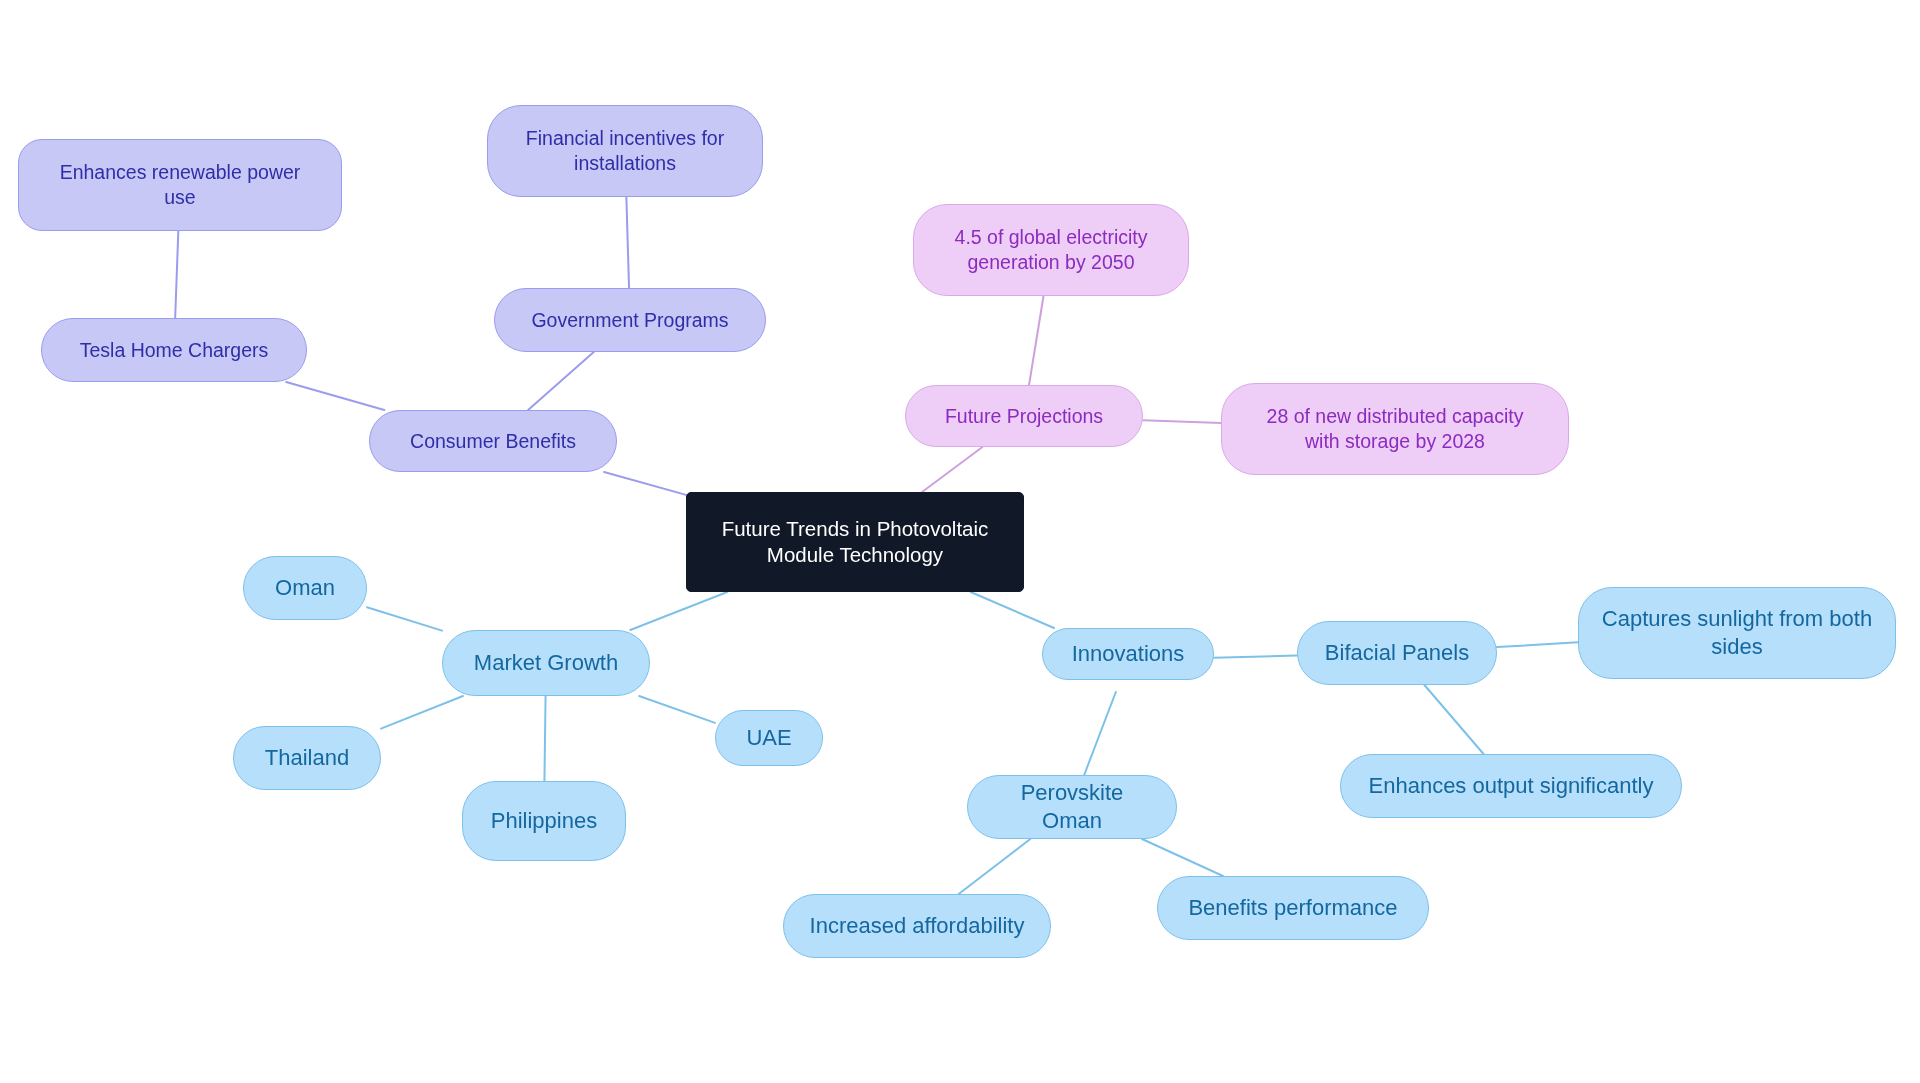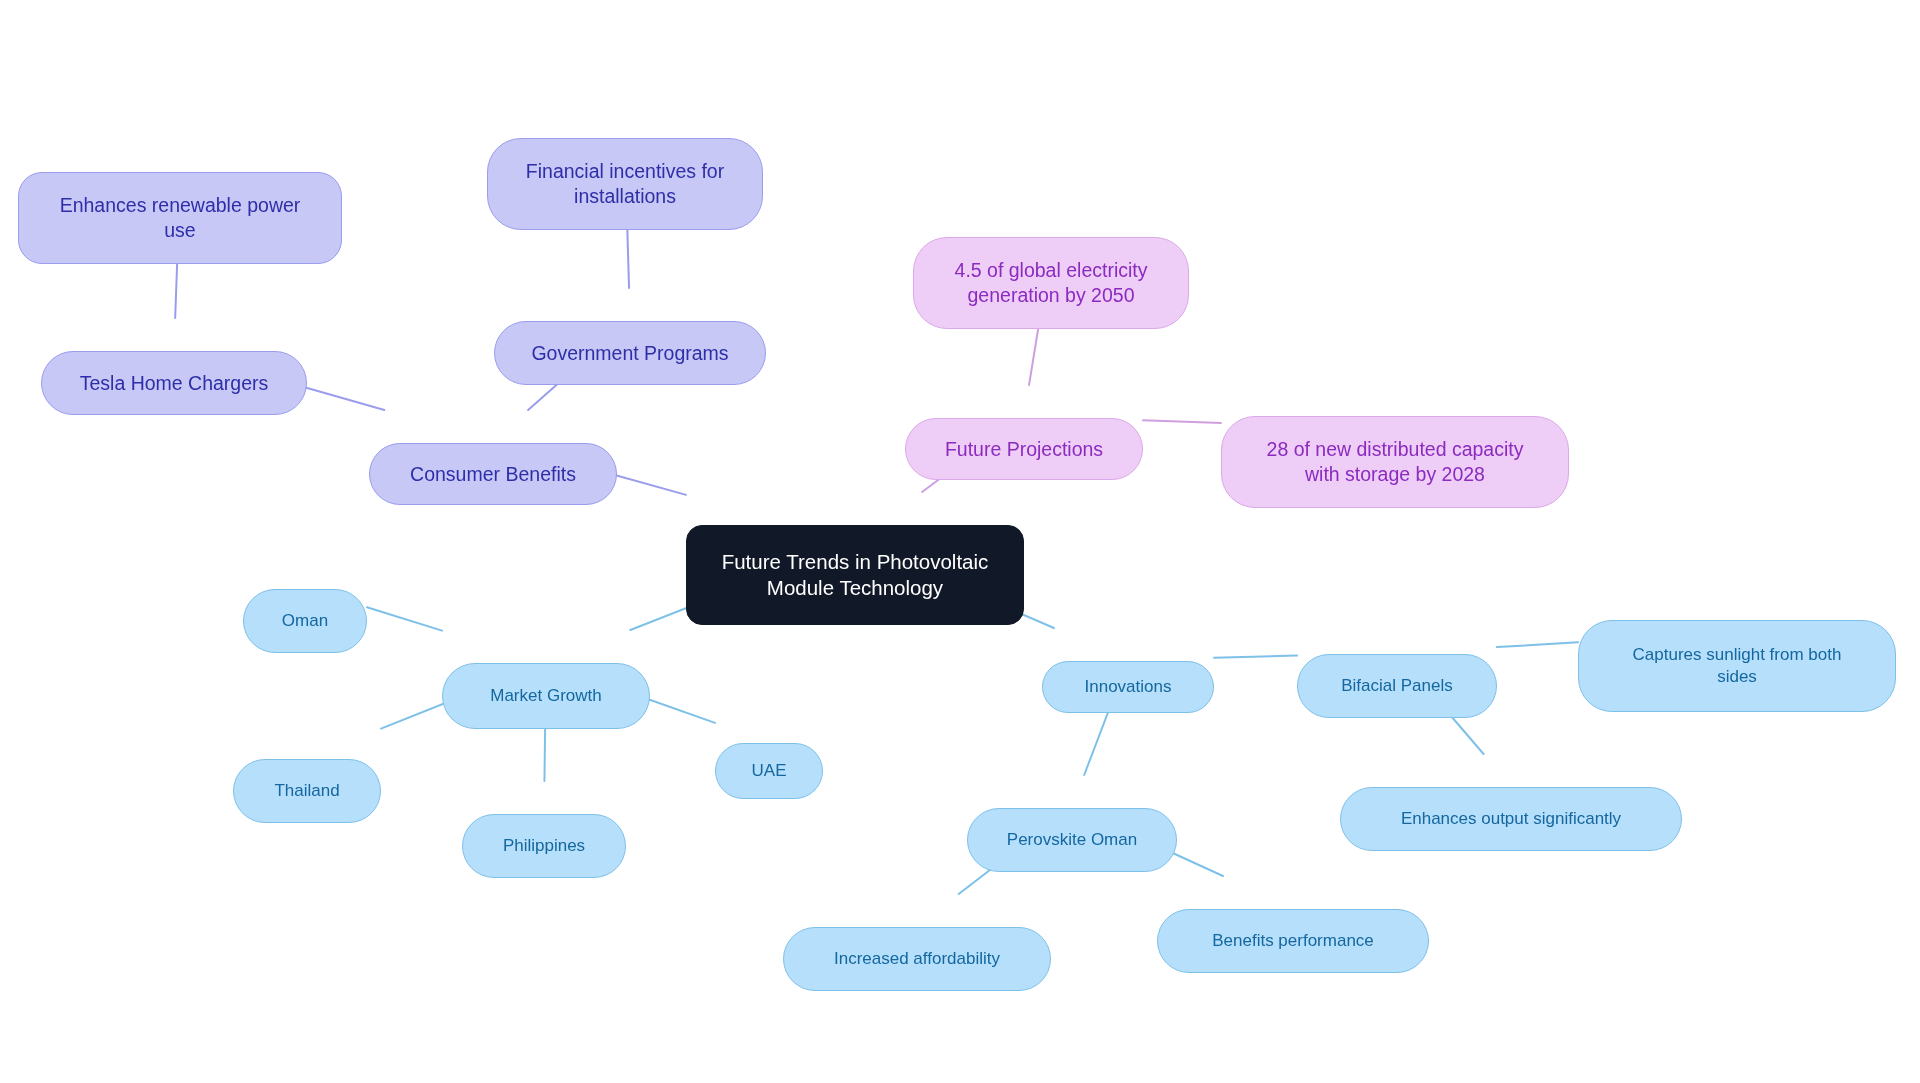--- a/index.html
+++ b/index.html
@@ -29,46 +29,45 @@
     display: flex;
     align-items: center;
     justify-content: center;
     text-align: center;
     border-radius: 34px;
     border-style: solid;
     border-width: 1.6px;
     line-height: 1.28;
     padding: 4px 20px;
     white-space: pre-line;
-    margin-top: 33px;
   }
   .node.root {
     background: #111827;
     border-color: #111827;
     color: #ffffff;
-    border-radius: 16px;
+    border-radius: 5px;
     font-size: 20.5px;
   }
   .node.purple {
     background: #c7c8f6;
     border-color: #9a9cee;
     color: #2e2ea8;
     font-size: 19.5px;
   }
   .node.pink {
     background: #eecdf6;
     border-color: #dba9ea;
     color: #8b2bbf;
     font-size: 19.5px;
   }
   .node.blue {
     background: #b6dffb;
     border-color: #7ec1e8;
     color: #14679f;
-    font-size: 17px;
+    font-size: 22px;
   }
 </style>
 </head>
 <body>
 
 <div id="canvas">
   <svg id="edges">
       <line x1="686" y1="494.84806629834253" x2="604.1089108910891" y2="472" stroke="#9a9cee" stroke-width="2" stroke-linecap="round"></line>
       <line x1="384.3296703296703" y1="410" x2="286.1758241758242" y2="382" stroke="#9a9cee" stroke-width="2" stroke-linecap="round"></line>
       <line x1="175.16363636363636" y1="318" x2="178.3272727272727" y2="231" stroke="#9a9cee" stroke-width="2" stroke-linecap="round"></line>
@@ -101,21 +100,21 @@
       <div class="node purple" style="left: 487px; top: 105px; width: 276px; height: 92px;">Financial incentives for
 installations</div>
       <div class="node pink" style="left: 905px; top: 385px; width: 238px; height: 62px;">Future Projections</div>
       <div class="node pink" style="left: 913px; top: 204px; width: 276px; height: 92px;">4.5 of global electricity
 generation by 2050</div>
       <div class="node pink" style="left: 1221px; top: 383px; width: 348px; height: 92px;">28 of new distributed capacity
 with storage by 2028</div>
       <div class="node blue" style="left: 442px; top: 630px; width: 208px; height: 66px;">Market Growth</div>
       <div class="node blue" style="left: 243px; top: 556px; width: 124px; height: 64px;">Oman</div>
       <div class="node blue" style="left: 233px; top: 726px; width: 148px; height: 64px;">Thailand</div>
-      <div class="node blue" style="left: 462px; top: 781px; width: 164px; height: 64px;">Philippines</div>
+      <div class="node blue" style="left: 462px; top: 781px; width: 164px; height: 80px;">Philippines</div>
       <div class="node blue" style="left: 715px; top: 710px; width: 108px; height: 56px;">UAE</div>
       <div class="node blue" style="left: 1042px; top: 628px; width: 172px; height: 52px;">Innovations</div>
       <div class="node blue" style="left: 1297px; top: 621px; width: 200px; height: 64px;">Bifacial Panels</div>
       <div class="node blue" style="left: 1578px; top: 587px; width: 318px; height: 92px;">Captures sunlight from both
 sides</div>
       <div class="node blue" style="left: 1340px; top: 754px; width: 342px; height: 64px;">Enhances output significantly</div>
       <div class="node blue" style="left: 967px; top: 775px; width: 210px; height: 64px;">Perovskite Oman</div>
       <div class="node blue" style="left: 783px; top: 894px; width: 268px; height: 64px;">Increased affordability</div>
       <div class="node blue" style="left: 1157px; top: 876px; width: 272px; height: 64px;">Benefits performance</div>
     </div>

